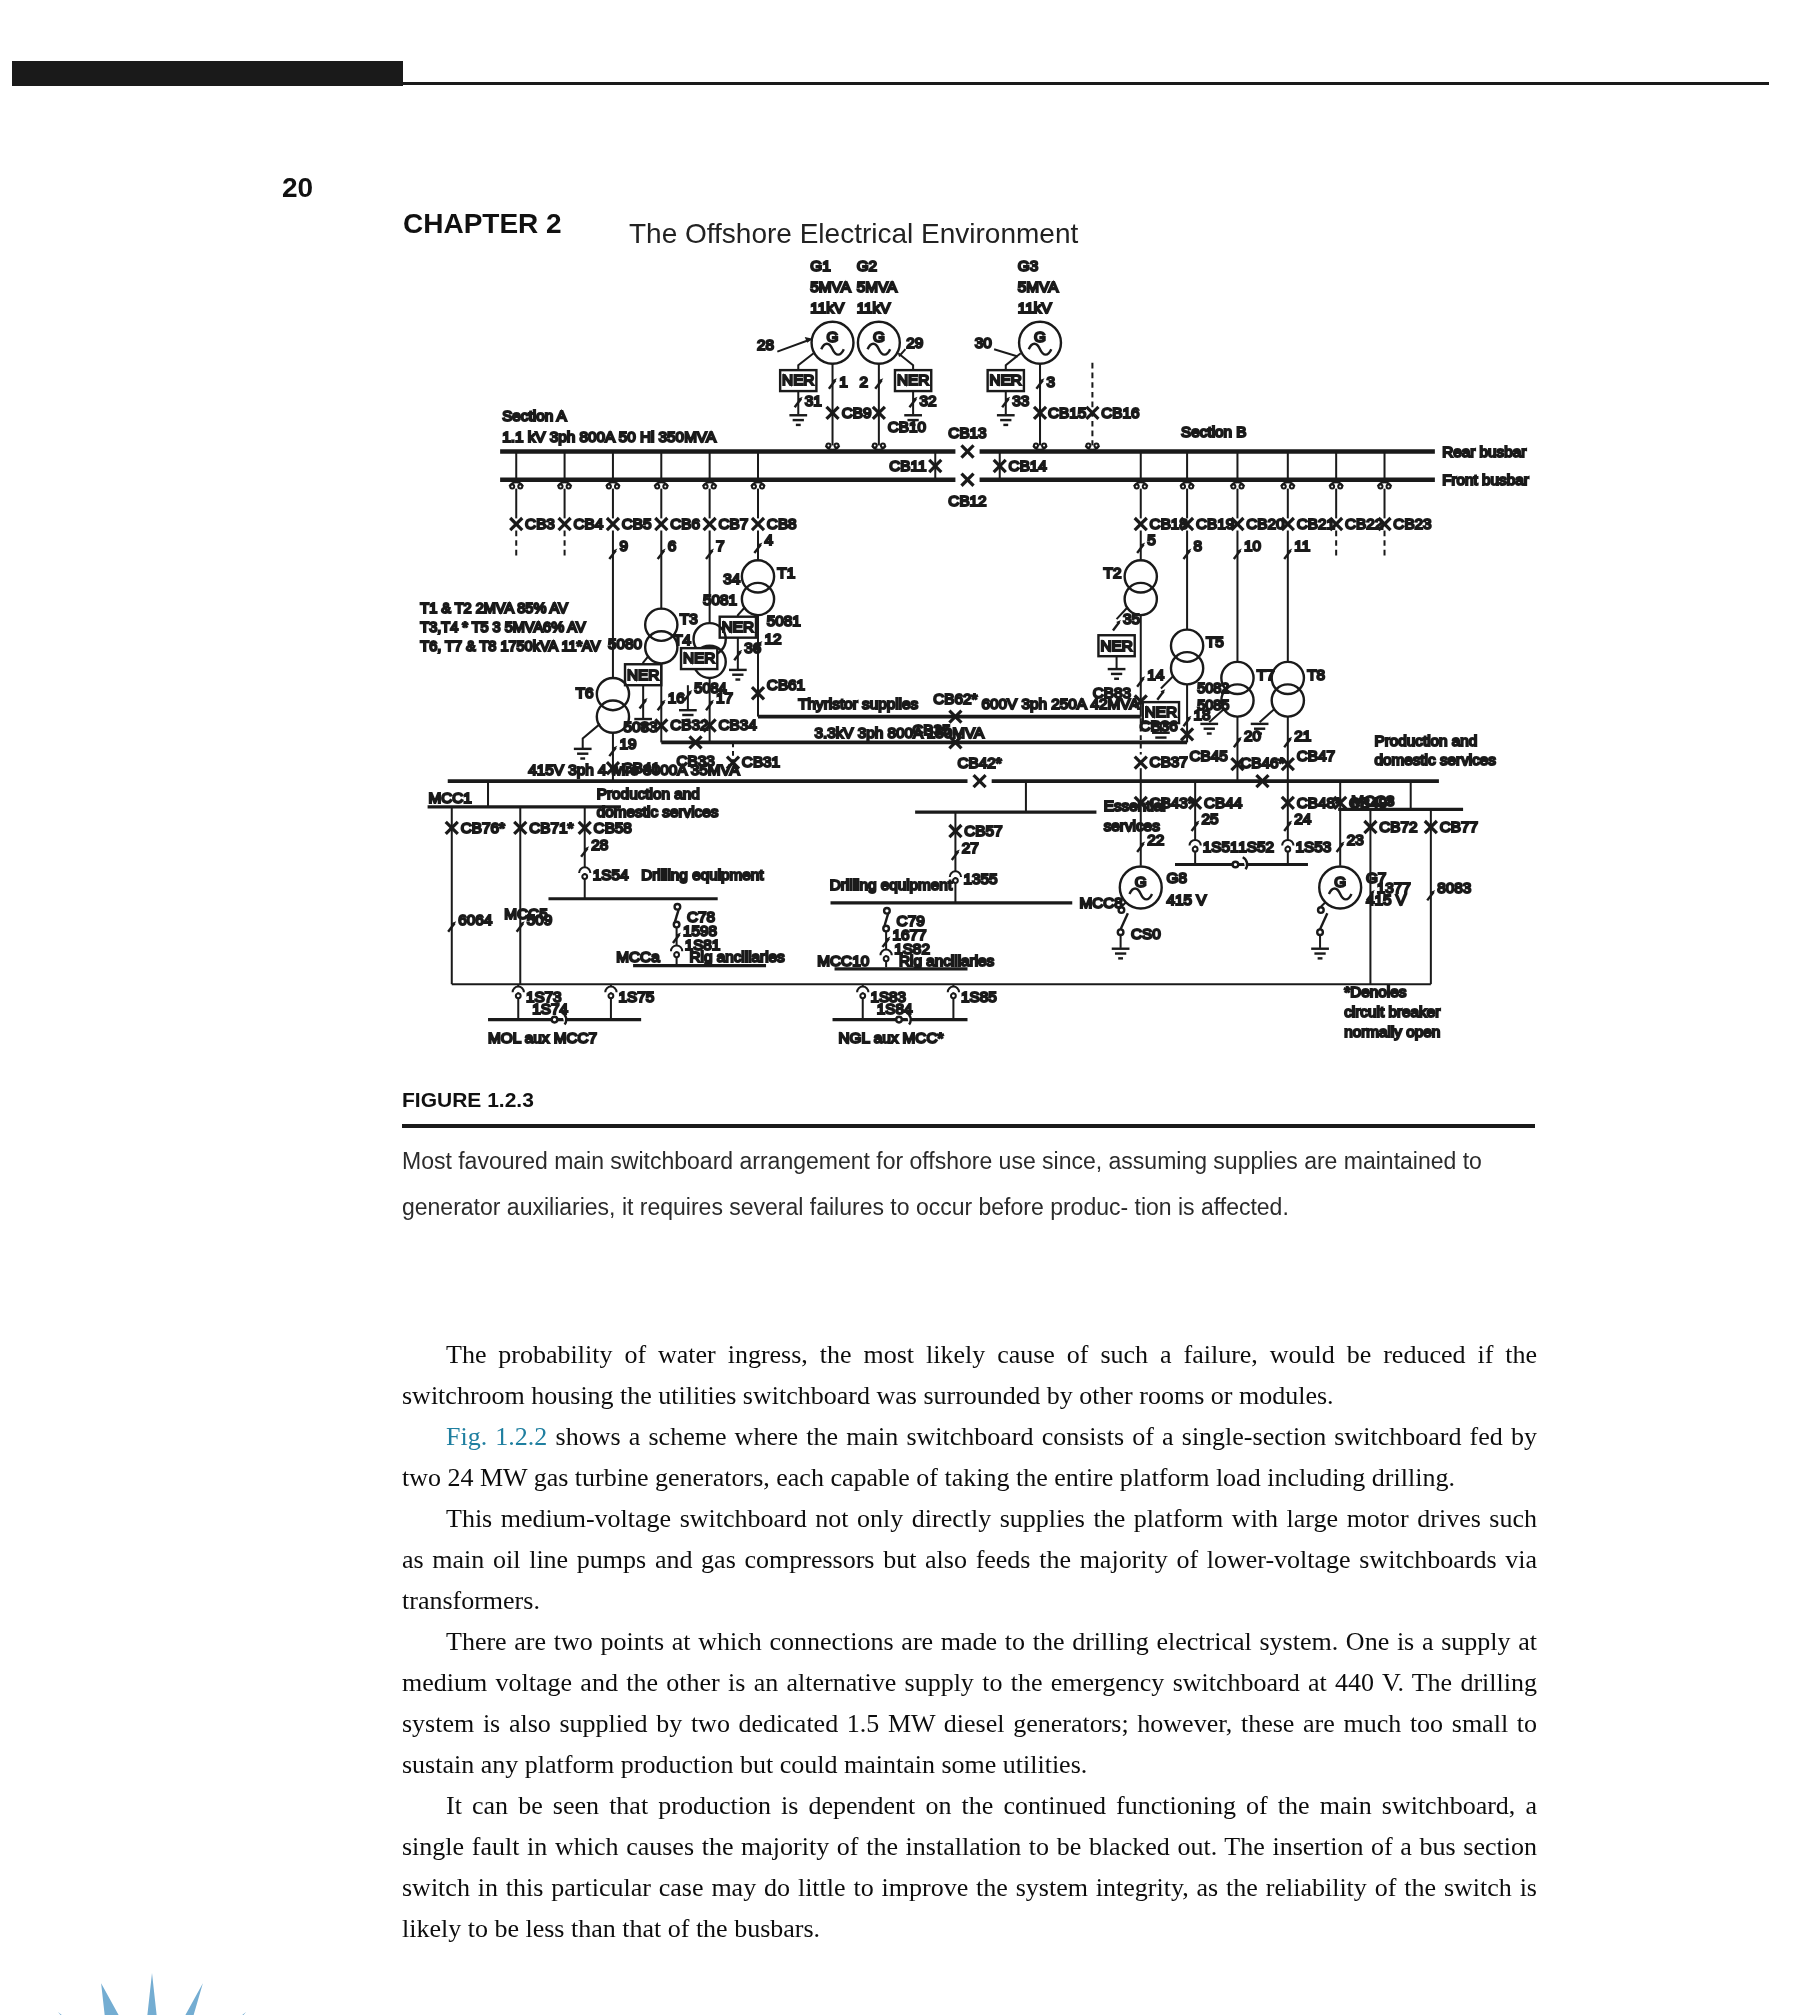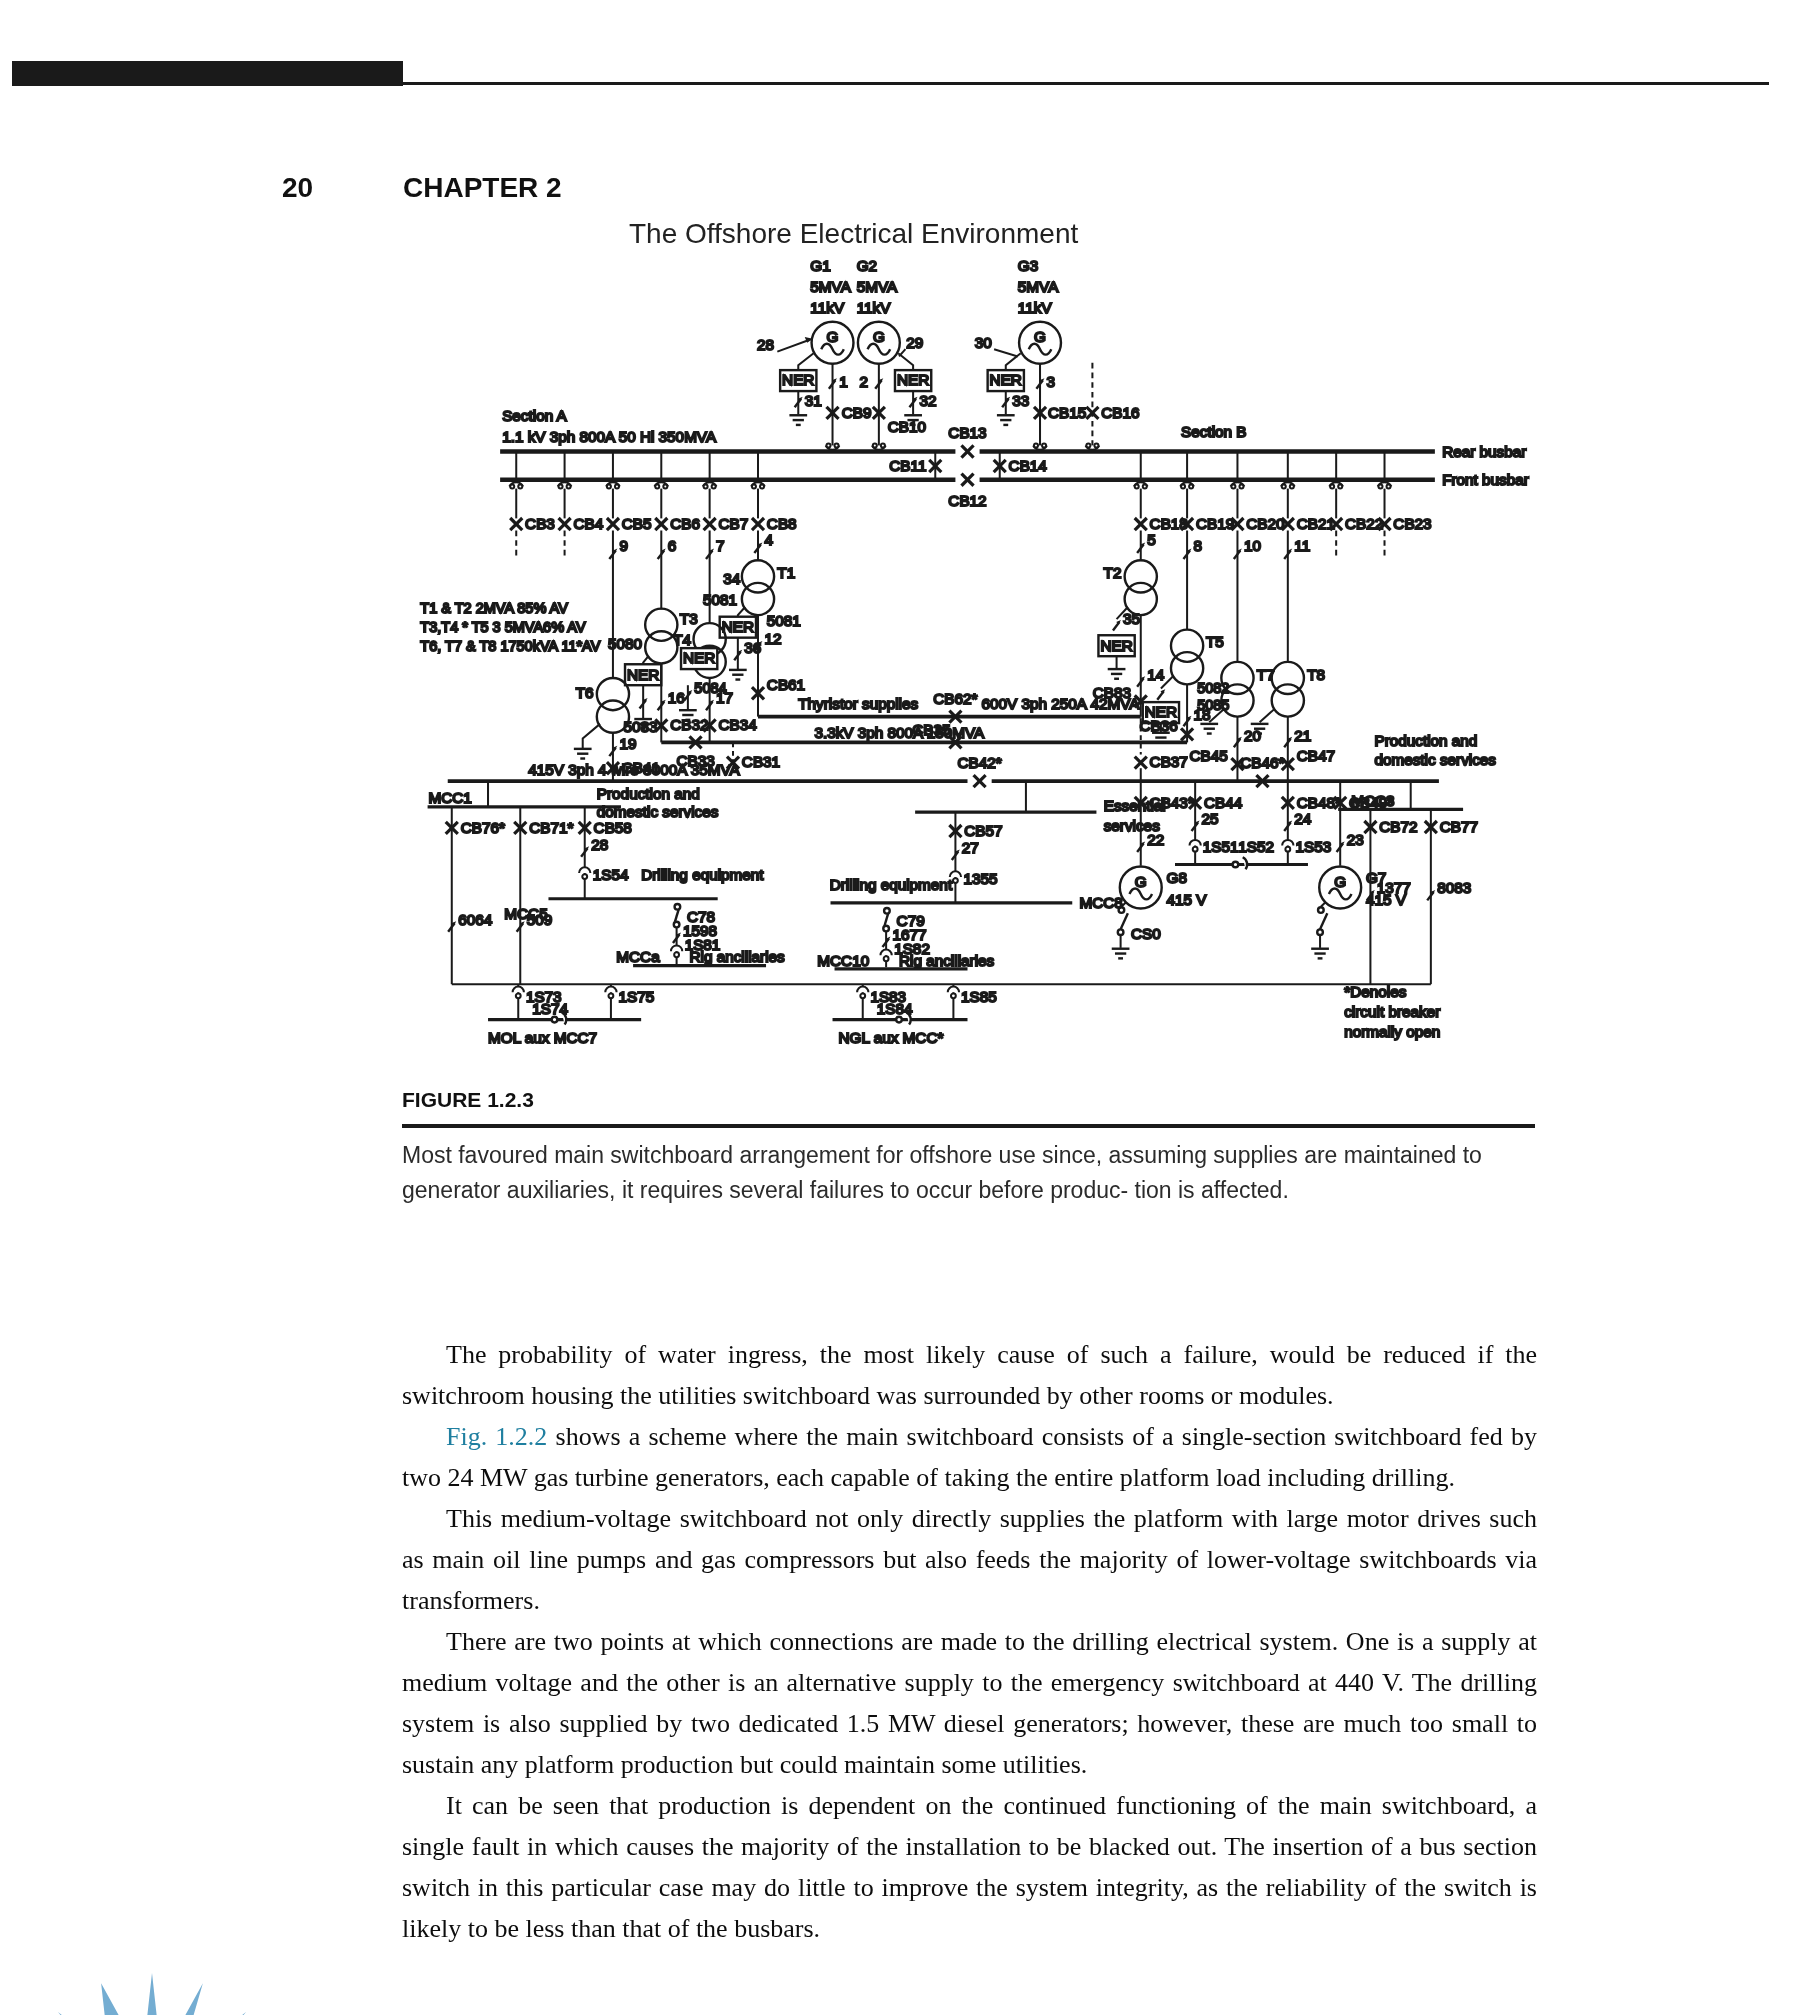--- a/index.html
+++ b/index.html
@@ -2,28 +2,28 @@
 <html style="font-size:6.4px"><head>
 <meta charset="utf-8">
 <style>
   html,body{margin:0;padding:0;background:#fff;}
   .page{position:relative;width:1814px;height:2237px;background:#ffffff;overflow:hidden;
         font-family:"Liberation Sans",sans-serif;color:#111;}
   .tab{position:absolute;left:12px;top:61px;width:391px;height:25px;background:#1a1a1a;}
   .toprule{position:absolute;left:403px;top:82px;width:1366px;height:3.2px;background:#1a1a1a;}
   .hdr{position:absolute;top:172px;left:0;width:1814px;height:36px;}
   .hdr .pgnum{position:absolute;left:282px;font-weight:bold;font-size:28px;}
-  .hdr .chap{position:absolute;left:403px;font-weight:bold;font-size:28px;}
+  .hdr .chap{position:absolute;left:403px;font-weight:bold;font-size:28px;margin-top:36px;}
   .hdr .title{position:absolute;left:629px;font-size:28px;color:#222;margin-top:46px;}
   svg text{font-family:"Liberation Sans",sans-serif;font-size:38px;fill:#111;}
   svg .s36{font-size:36px;}
   svg line,svg path,svg circle,svg rect,svg polyline{vector-effect:none;}
   .figlabel{position:absolute;left:402px;top:1088px;font-size:21px;font-weight:bold;}
   .figrule{position:absolute;left:402px;top:1124px;width:1133px;height:3.6px;background:#1a1a1a;}
-  .figcap{position:absolute;left:402px;top:1138px;width:1140px;font-size:23px;line-height:35px;color:#2b2b2b;}
+  .figcap{position:absolute;left:402px;top:1138px;width:1140px;font-size:23px;line-height:46px;color:#2b2b2b;}
   .bodytext{position:absolute;left:402px;top:1312px;width:1135px;font-family:"Liberation Serif",serif;
             font-size:26px;line-height:41px;text-align:justify;color:#0d0d0d;margin-top:22px;}
   .bodytext p{margin:0;text-indent:44px;}
   .figref{color:#1f7fa0;}
   .sun{position:absolute;left:14.5px;top:1961px;}
 </style>
 </head>
 <body>
 
 <div class="page">

